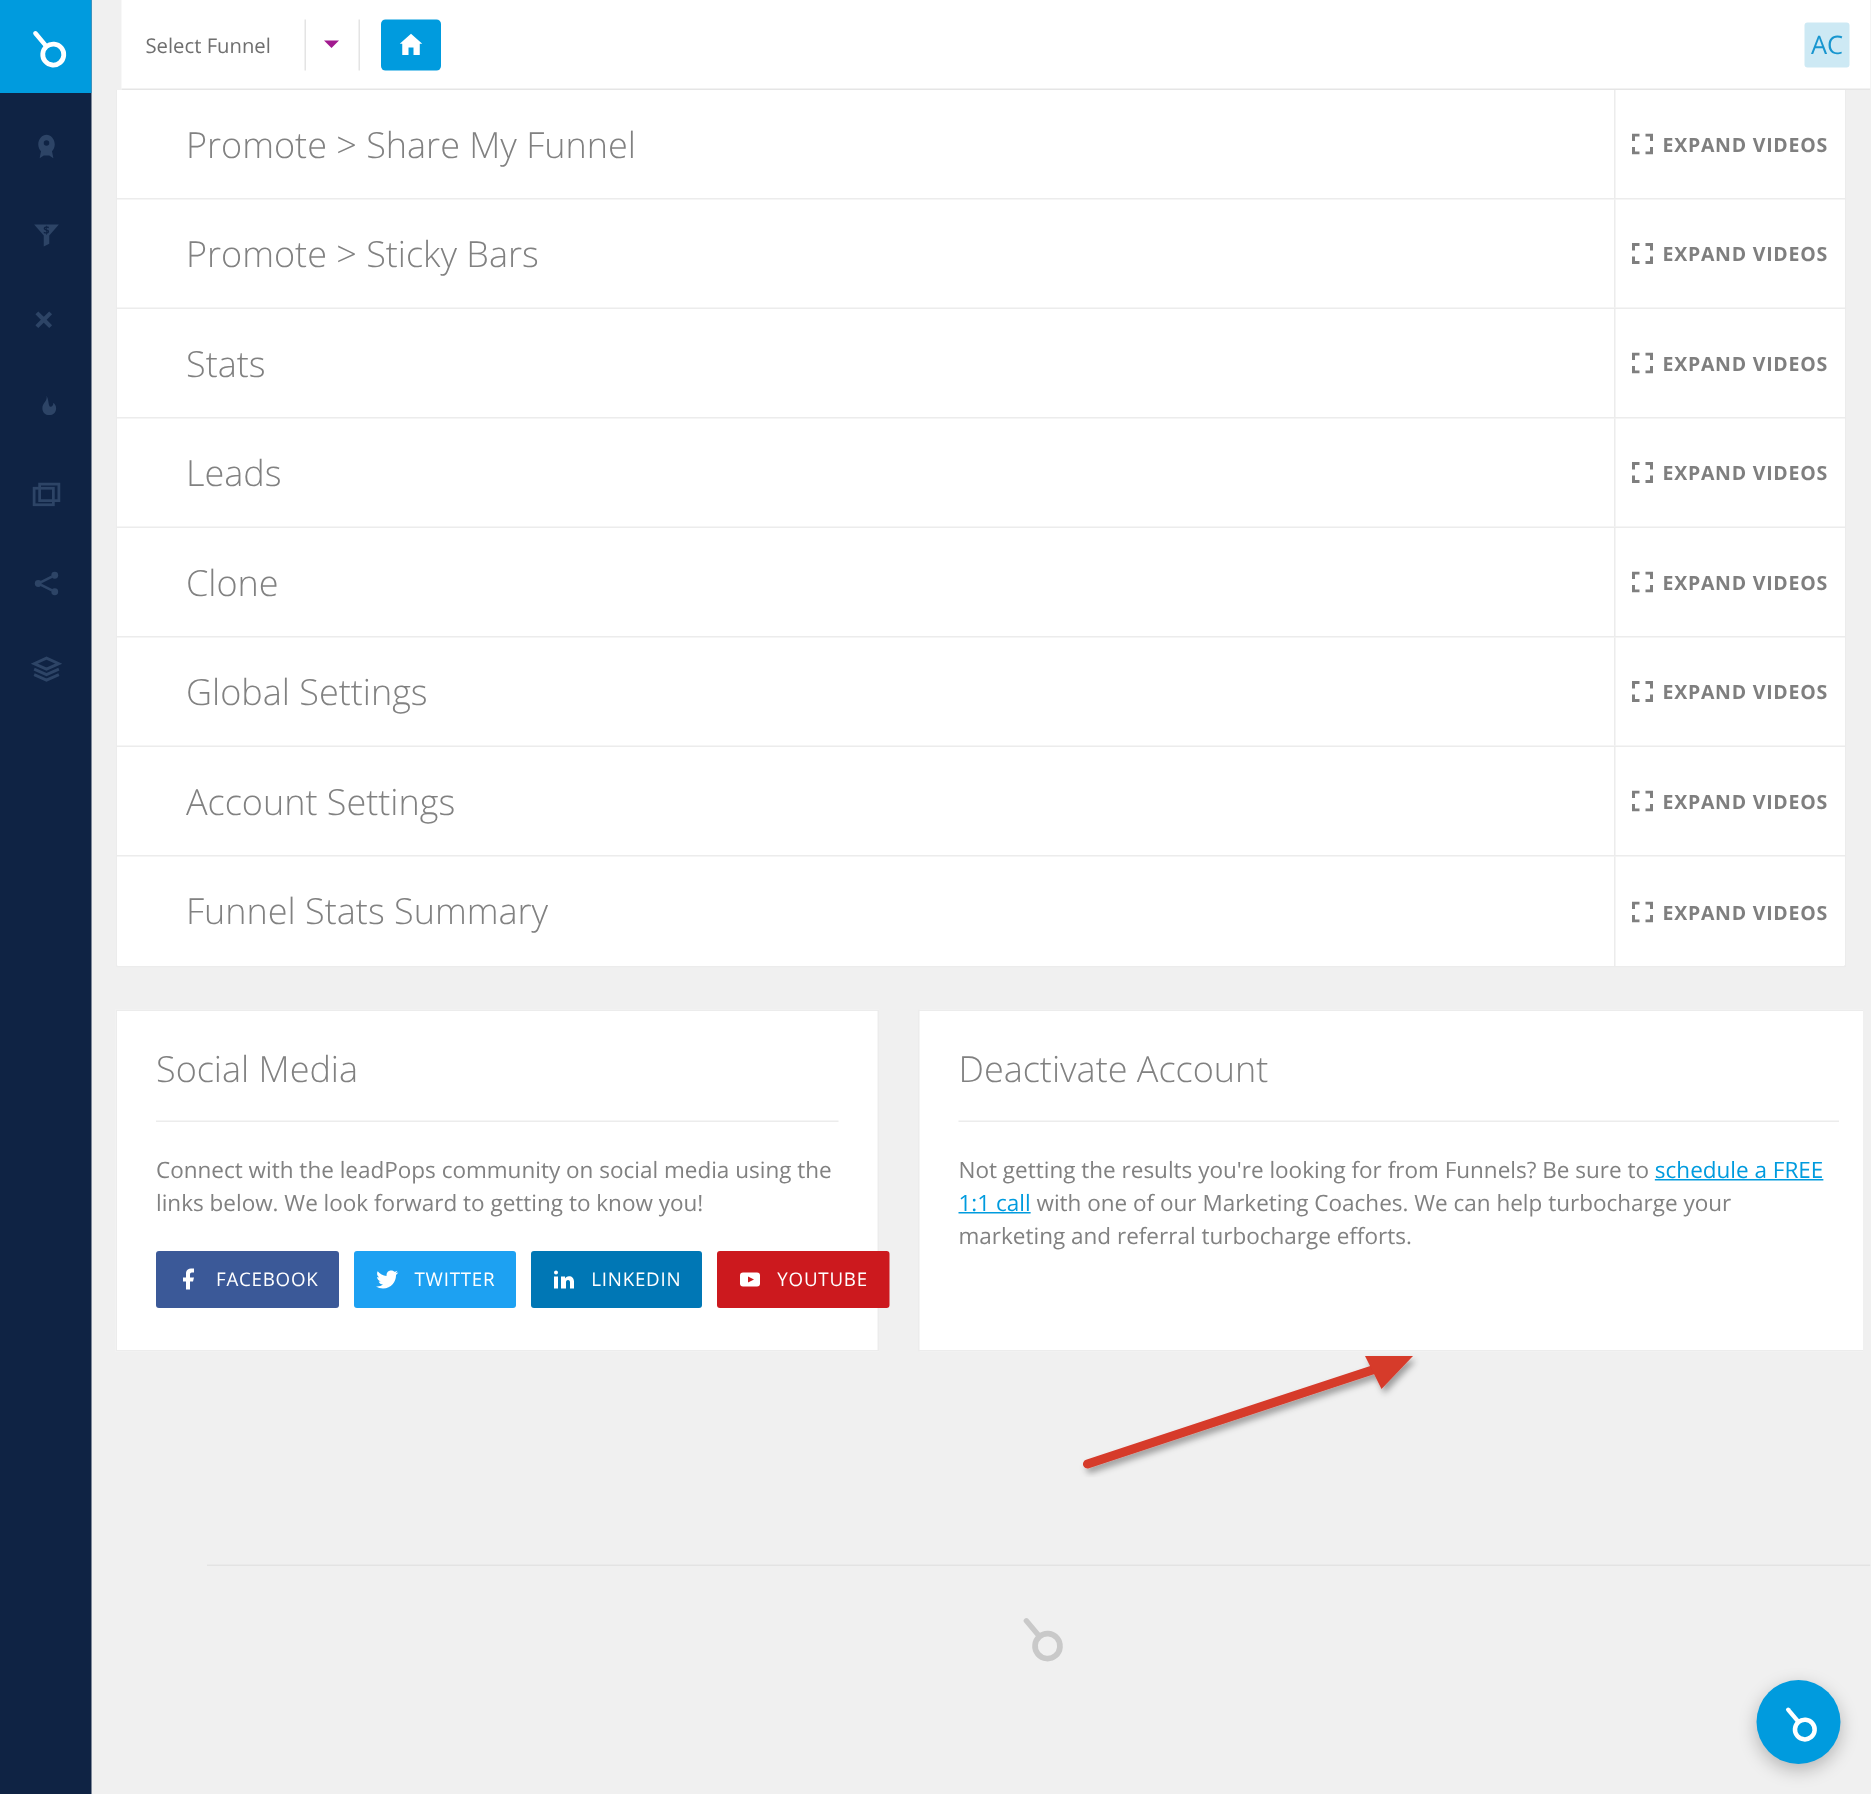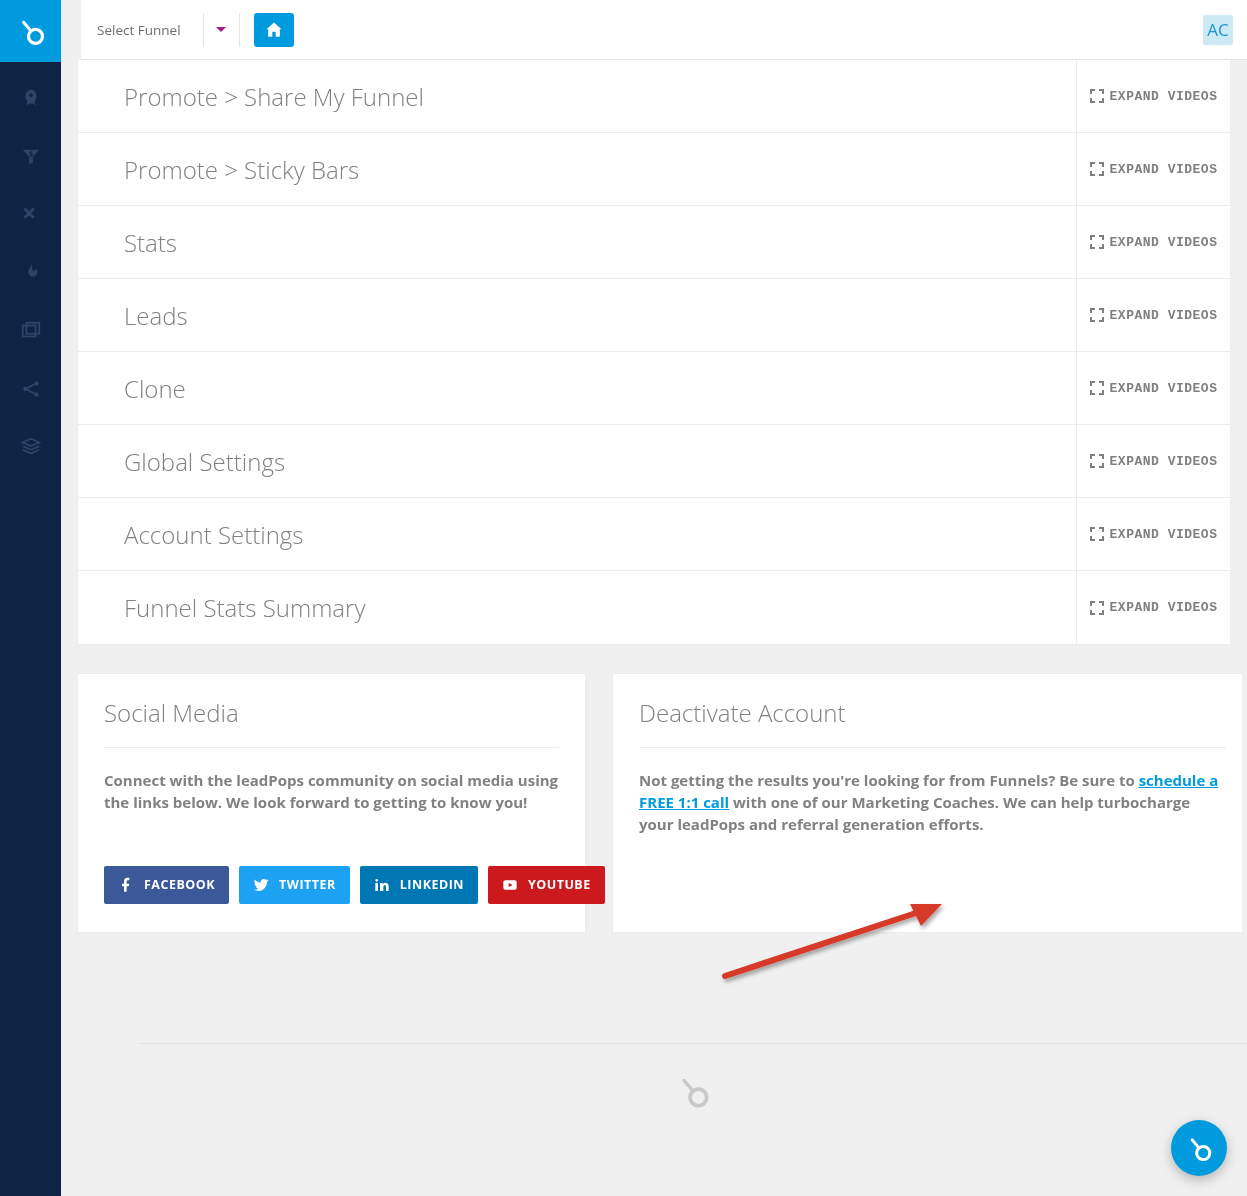--- a/index.html
+++ b/index.html
@@ -120,21 +120,20 @@
   }
   .expand-cell {
     width: 154px;
     height: 100%;
     border-left: 1px solid #ececec;
     display: flex;
     align-items: center;
     justify-content: center;
     gap: 6px;
     cursor: pointer;
-    font-family: Liberation Mono, monospace;
   }
   .expand-cell span {
     color: #7f7f7f;
     font-size: 13px;
     font-weight: 700;
     letter-spacing: .5px;
   }
   .expand-ico { width: 14px; height: 14px; color:#7f7f7f; }
   .expand-ico svg { width: 100%; height:100%; fill:#7f7f7f; }
 
@@ -161,41 +160,40 @@
     font-weight: 300;
     font-size: 24px;
     padding-bottom: 18px;
     border-bottom: 1px solid #ececec;
     margin-bottom: 22px;
   }
   .card p {
     color: #818181;
     font-size: 15px;
     line-height: 1.45;
-    font-weight: 700;
+    font-weight: 400;
   }
   .card a.inline {
     color: #009bde;
     text-decoration: underline;
   }
   .card .p2 { margin-top: 18px; }
 
   .social-row { display:flex; gap: 10px; margin-top: 20px; }
   .social-btn {
     height: 38px;
     display:flex; align-items:center; justify-content:center;
     gap: 10px;
     color: #fff;
     font-size: 12.5px;
-    font-weight: 700;
+    font-weight: 400;
     letter-spacing: .5px;
     cursor: pointer;
     padding: 0 14px;
     border-radius: 2px;
-    margin-top: 32px;
   }
   .social-btn svg { width: 16px; height: 16px; fill: #fff; }
   .fb { background: #3b5998; }
   .tw { background: #1da1f2; }
   .li { background: #0077b5; }
   .yt { background: #cc191e; }
 
   .req-btn {
     float: right;
     margin-top: 24px;
@@ -426,21 +424,21 @@
               <path d="M10 9l6 3-6 3z" fill="#cc191e"></path>
             </svg>
           <span>YOUTUBE</span>
         </div>
       </div>
     </div>
 
     <div class="card card-b">
       <h2>Deactivate Account</h2>
       <p>
-        <span>Not getting the results you're looking for from Funnels? Be sure to </span><a class="inline">schedule a FREE 1:1 call</a><span> with one of our Marketing Coaches. We can help turbocharge your leadPops and referral generation efforts.</span>
+        <span>Not getting the results you're looking for from Funnels? Be sure to </span><a class="inline">schedule a FREE 1:1 call</a><span> with one of our Marketing Coaches. We can help turbocharge your marketing and referral turbocharge efforts.</span>
       </p>
     </div>
   </div>
 
   <div class="footer">
     <div class="flogo">
       <svg viewBox="0 0 32 32">
         <g transform="rotate(-40 16 16)">
           <rect x="14.5" y="3" width="3" height="14" rx="1.5" fill="#c9c9c9"></rect>
           <circle cx="16" cy="23" r="7" fill="none" stroke="#c9c9c9" stroke-width="3.2"></circle>

